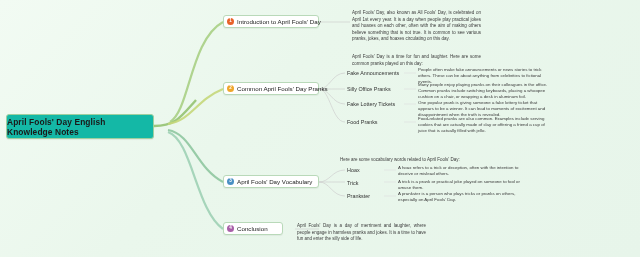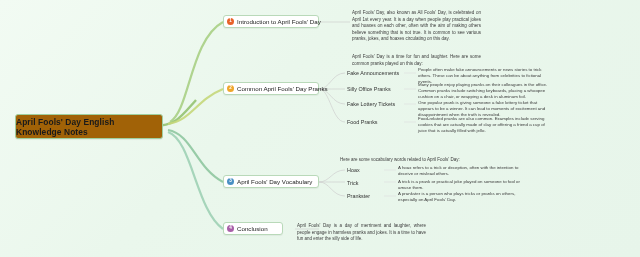--- a/index.html
+++ b/index.html
@@ -28,32 +28,31 @@
   .node {
     position: absolute;
     box-sizing: border-box;
   }
   
   .root {
     left: 6px;
     top: 114px;
     width: 148px;
     height: 25px;
-    background: #a16207;
+    background: #14b8a6;
     border: 1px solid #9fcf9f;
     border-radius: 3px;
     display: flex;
     align-items: center;
     justify-content: center;
     font-size: 8.4px;
     font-weight: bold;
     color: #1a1a1a;
     letter-spacing: 0.1px;
     box-shadow: 0 1px 1px rgba(0,0,0,0.06);
-    margin-left: 9px;
   }
   
   .topic {
     background: #ffffff;
     border: 1px solid #b9d9b9;
     border-radius: 3px;
     display: flex;
     align-items: center;
     padding: 2px 5px 2px 3px;
     font-size: 6.2px;

